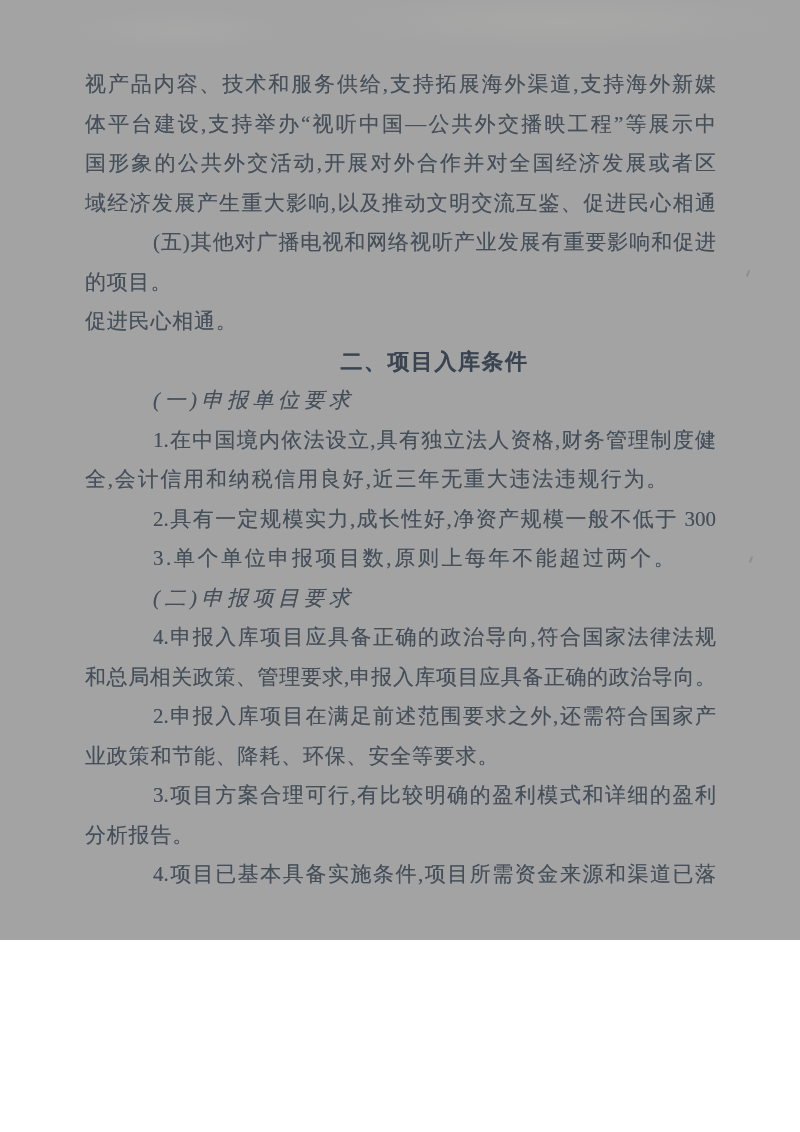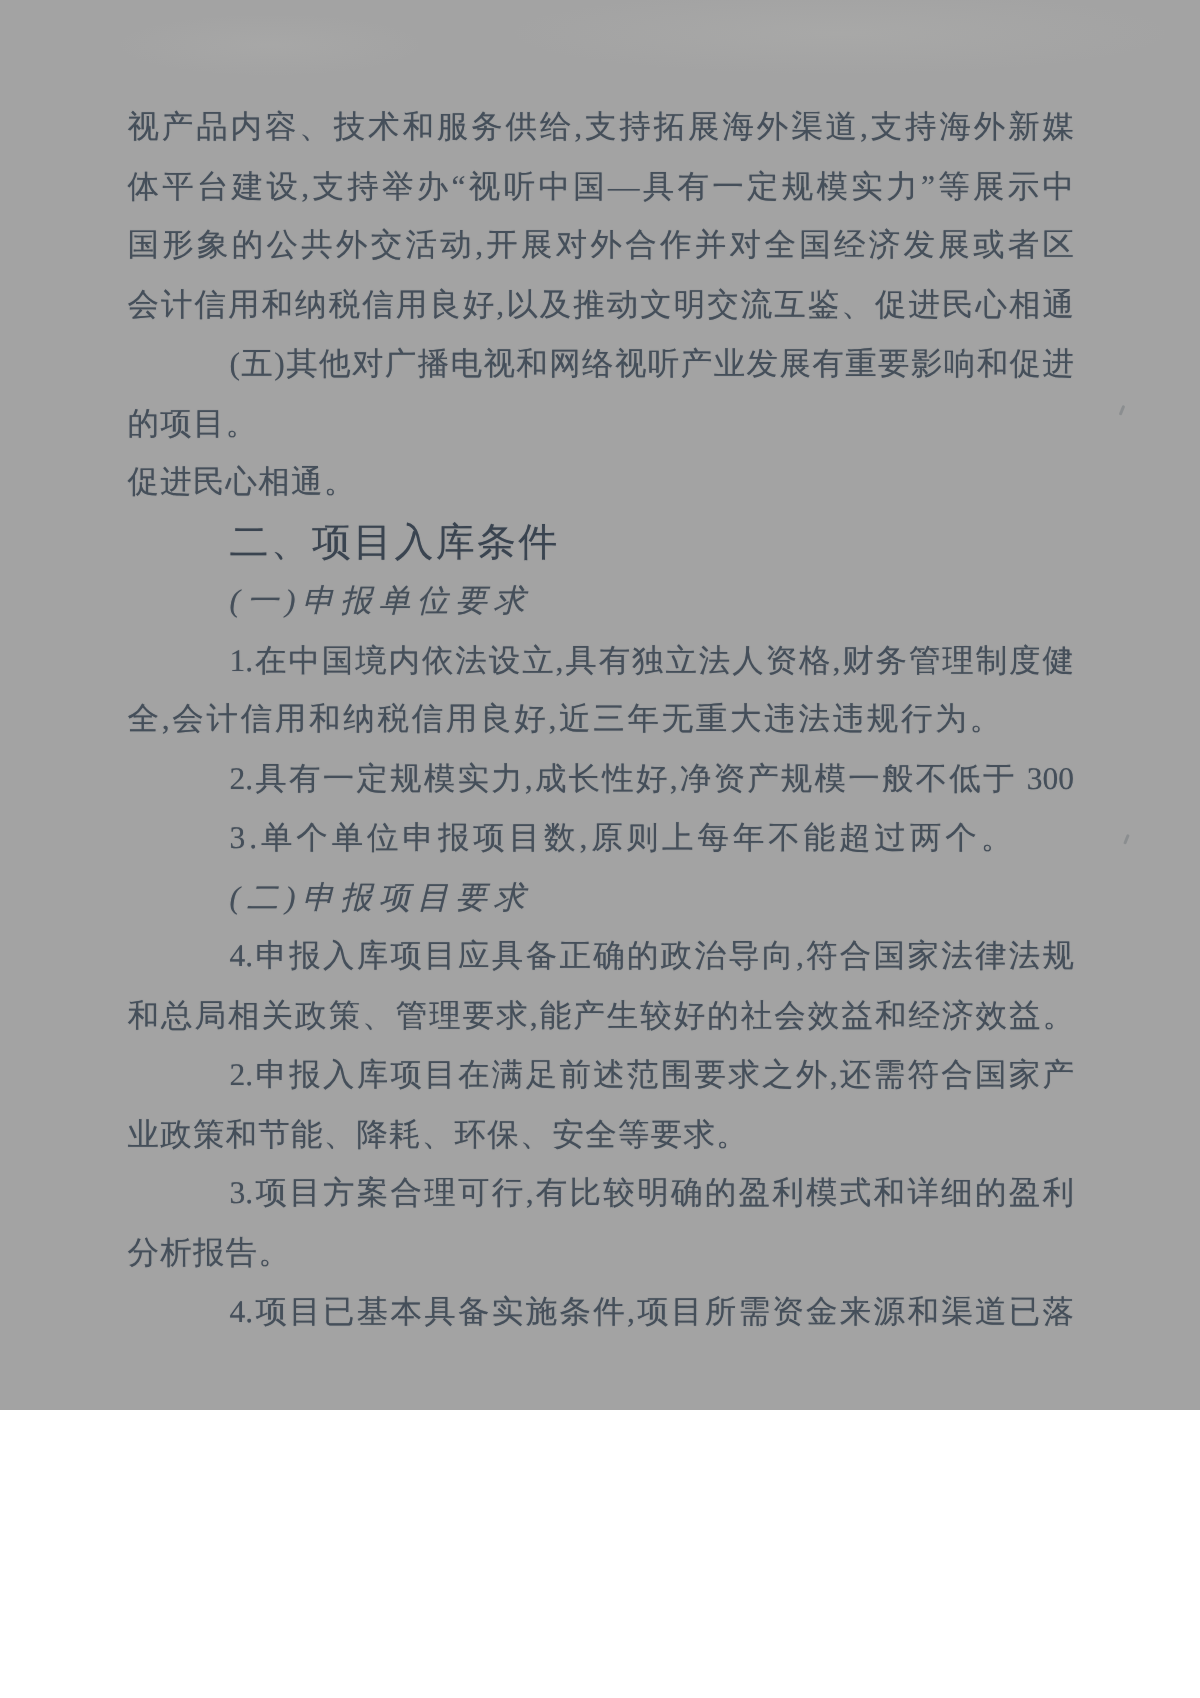--- a/index.html
+++ b/index.html
@@ -64,24 +64,25 @@
   }
   .line.justify {
     white-space: normal;
     letter-spacing: 0;
     text-align: justify;
     text-align-last: justify;
   }
   .line.indent { padding-left: 68px; }
   .line.heading {
     font-family: "Liberation Sans", sans-serif;
-    font-weight: normal;
+    font-weight: bold;
     color: #3a4450;
     letter-spacing: 1.5px;
-    font-size: 26px;
+    font-size: 22px;
+    text-align: center;
   }
   .line.kaiti {
     font-style: italic;
     letter-spacing: 4.5px;
   }
   .line.ls-18 { letter-spacing: 1.8px; }
   .line.ls-26 { letter-spacing: 2.6px; }
 
   .page-number {
     position: absolute;
@@ -99,35 +100,35 @@
 
 <div class="page">
 
   <div class="scan-noise"></div>
   <div class="scan-bottom-edge"></div>
   <div class="tick-mark tick-1"></div>
   <div class="tick-mark tick-2"></div>
 
   <div class="content">
     <div class="line justify">视产品内容、技术和服务供给,支持拓展海外渠道,支持海外新媒</div>
-    <div class="line justify">体平台建设,支持举办“视听中国—具有一定规模实力”等展示中</div>
+    <div class="line justify">体平台建设,支持举办“视听中国—公共外交播映工程”等展示中</div>
     <div class="line justify">国形象的公共外交活动,开展对外合作并对全国经济发展或者区</div>
-    <div class="line justify">会计信用和纳税信用良好,以及推动文明交流互鉴、促进民心相通</div>
+    <div class="line justify">域经济发展产生重大影响,以及推动文明交流互鉴、促进民心相通</div>
     <div class="line justify indent">(五)其他对广播电视和网络视听产业发展有重要影响和促进</div>
     <div class="line">的项目。</div>
     <div class="line">促进民心相通。</div>
     <div class="line heading indent">二、项目入库条件</div>
     <div class="line kaiti indent">(一)申报单位要求</div>
     <div class="line justify indent">1.在中国境内依法设立,具有独立法人资格,财务管理制度健</div>
     <div class="line ls-18">全,会计信用和纳税信用良好,近三年无重大违法违规行为。</div>
     <div class="line justify indent">2.具有一定规模实力,成长性好,净资产规模一般不低于 300</div>
     <div class="line ls-26 indent">3.单个单位申报项目数,原则上每年不能超过两个。</div>
     <div class="line kaiti indent">(二)申报项目要求</div>
     <div class="line justify indent">4.申报入库项目应具备正确的政治导向,符合国家法律法规</div>
-    <div class="line justify">和总局相关政策、管理要求,能产生较好的社会效益和经济效益。</div>
+    <div class="line justify">和总局相关政策、管理要求,申报入库项目应具备正确的政治导向。</div>
     <div class="line justify indent">2.申报入库项目在满足前述范围要求之外,还需符合国家产</div>
     <div class="line">业政策和节能、降耗、环保、安全等要求。</div>
     <div class="line justify indent">3.项目方案合理可行,有比较明确的盈利模式和详细的盈利</div>
     <div class="line">分析报告。</div>
     <div class="line justify indent">4.项目已基本具备实施条件,项目所需资金来源和渠道已落</div>
   </div>
 
   <div class="page-number">— 3 —</div>
 
 </div>

